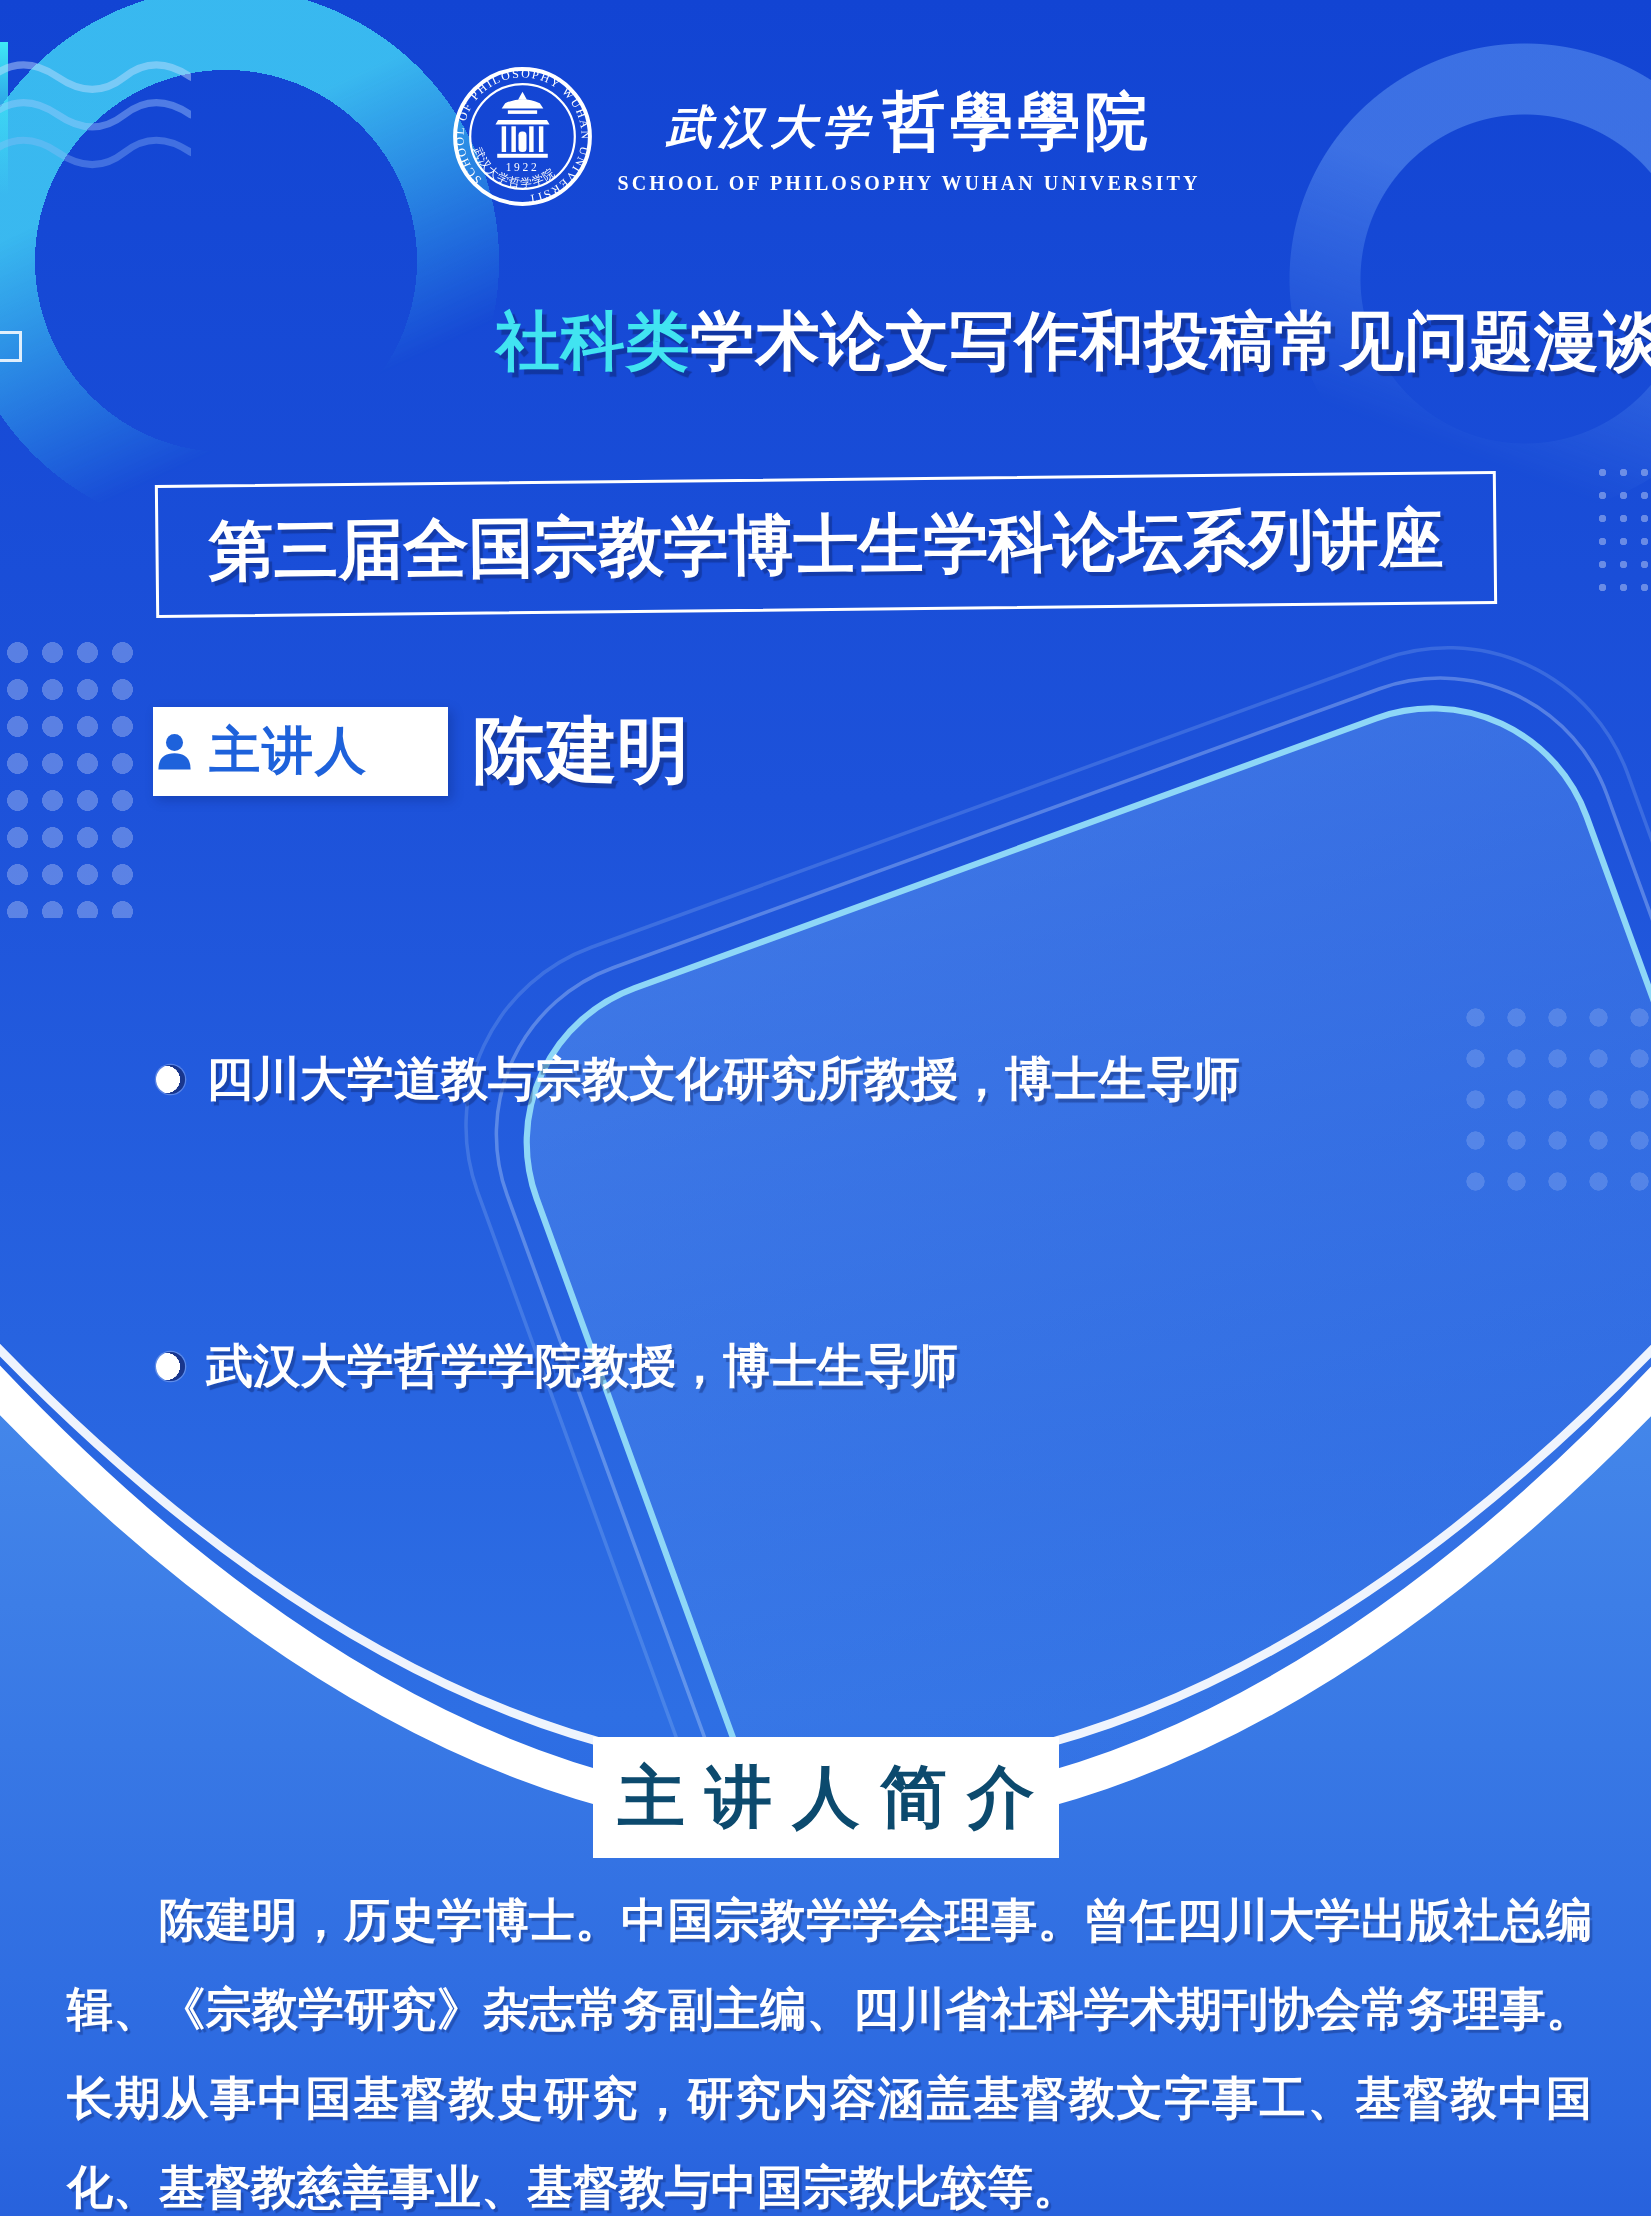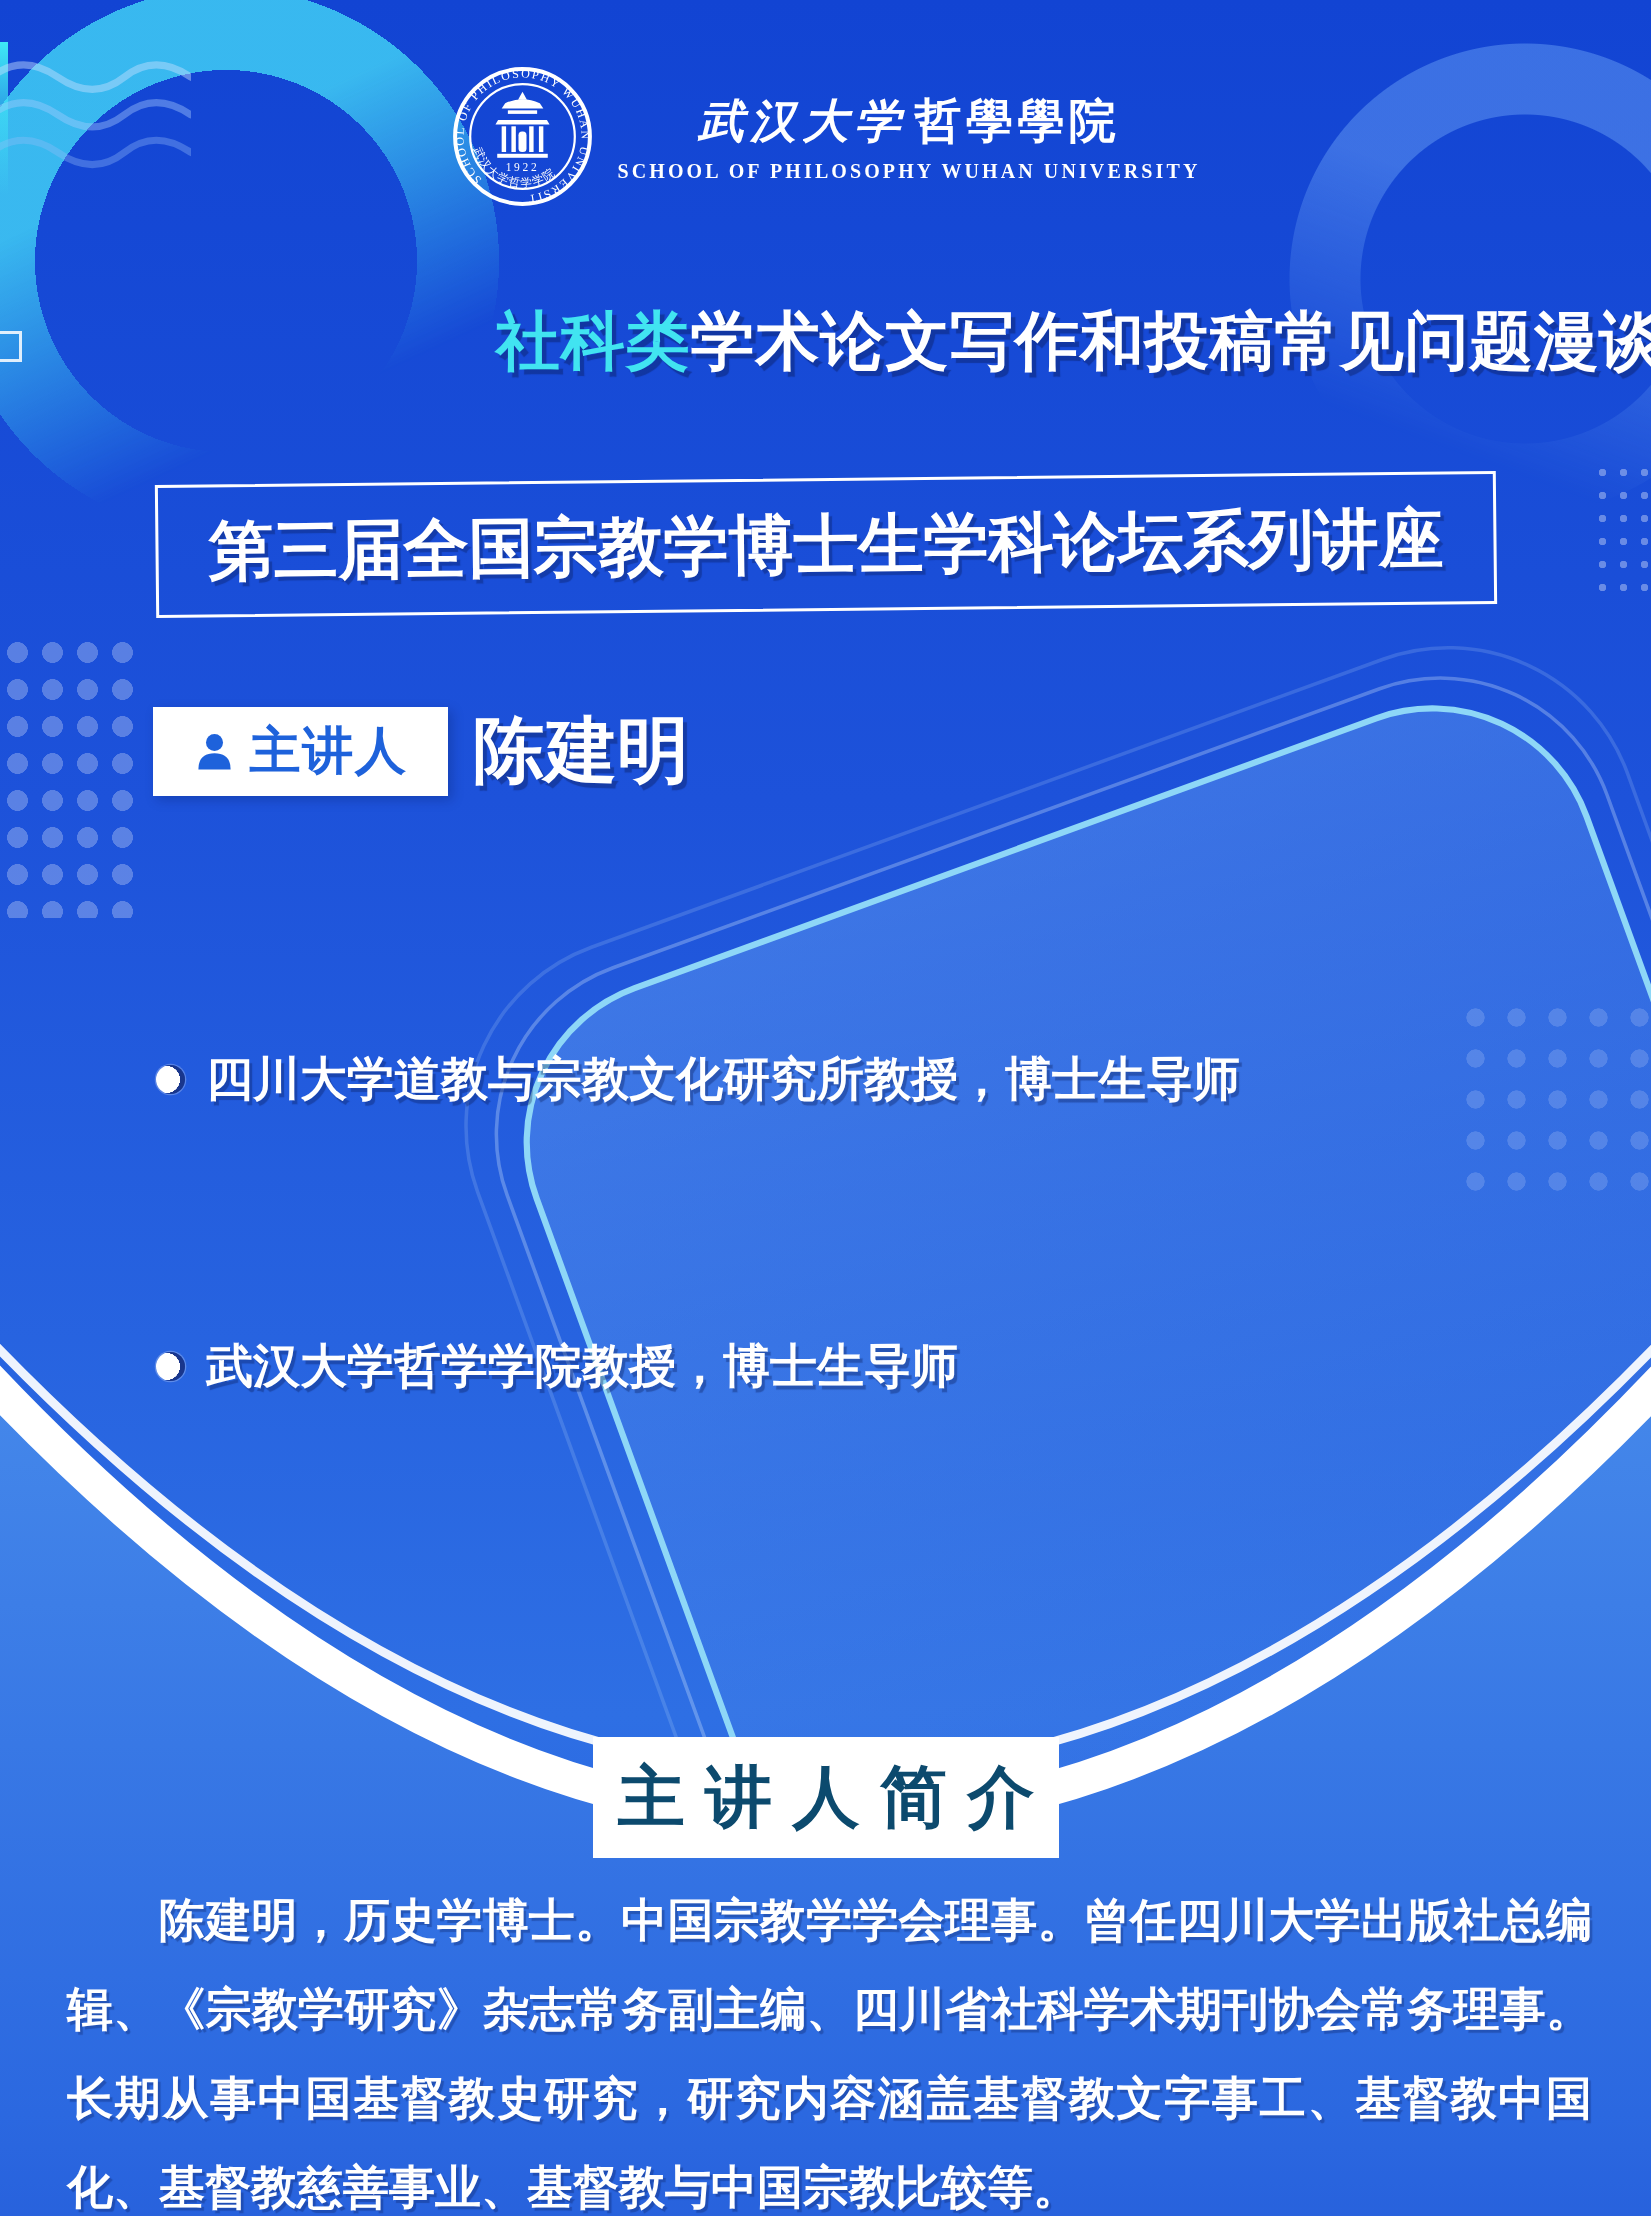--- a/index.html
+++ b/index.html
@@ -41,38 +41,38 @@
     left:1592px;top:461px;width:59px;height:133px;
     background-image:radial-gradient(circle,rgba(255,255,255,.35) 3.5px,transparent 4px);
     background-size:21px 23px;
   }
   
   .header{position:absolute;left:0;top:66px;width:100%;display:flex;justify-content:center;align-items:center;gap:25px;z-index:2;}
   .seal{width:141px;height:141px;flex:0 0 auto;}
   .h-names{display:flex;flex-direction:column;align-items:center;}
   .h-cn{display:flex;align-items:baseline;gap:8px;white-space:nowrap;}
   .univ-script{font-family:"Liberation Serif",serif;font-style:italic;font-weight:bold;font-size:46px;letter-spacing:6.2px;}
-  .school-name{font-family:Liberation Serif, serif;font-weight:bold;font-size:47px;letter-spacing:4.4px;}
+  .school-name{font-family:Liberation Serif, serif;font-weight:bold;font-size:63px;letter-spacing:4.4px;}
   .h-en{font-family:"Liberation Serif",serif;font-size:20px;font-weight:bold;letter-spacing:3.1px;margin-top:7px;white-space:nowrap;}
   
   .main-title{
     position:absolute;left:12px;top:298px;width:100%;text-align:right;z-index:2;
     font-size:64px;font-weight:900;letter-spacing:0.9px;white-space:nowrap;
     text-shadow:4.4px 5.3px 0.9px rgba(10,25,85,.40);
   }
   .main-title .hl{color:#41E4F1;}
   .subtitle-box{
     position:absolute;left:50%;top:478px;transform:translateX(-50%) rotate(-0.6deg);z-index:2;
     border:3.5px solid #fff;padding:19.5px 50px;white-space:nowrap;
     font-size:65px;font-weight:900;text-shadow:3.5px 4px 0.9px rgba(10,25,85,.35);
   }
   
   .role-row{position:absolute;left:153px;display:flex;align-items:center;gap:25px;z-index:2;}
   .role-label{
-    width:295px;height:89px;background:#fff;display:flex;align-items:center;justify-content:center;gap:13.3px;
+    width:295px;height:89px;background:#fff;display:flex;align-items:center;justify-content:flex-start;gap:13.3px;
     box-shadow:3.5px 4.4px 10.6px rgba(5,20,80,.25);
   }
   .role-label .txt{color:#1E62DB;font-size:51px;font-weight:800;letter-spacing:1.8px;}
   .person-name{font-size:72px;font-weight:700;text-shadow:4px 4.9px 0.9px rgba(10,25,85,.38);white-space:nowrap;}
   .bullet-row{position:absolute;left:156px;display:flex;align-items:center;gap:21px;z-index:2;white-space:nowrap;}
   .bullet-ico{
     width:29px;height:29px;border-radius:50%;flex:0 0 auto;
     background:radial-gradient(circle at 36% 50%,#ffffff 0 57%,#19368C 58% 100%);
     box-shadow:0 0 0 1.3px rgba(255,255,255,.25);
   }

